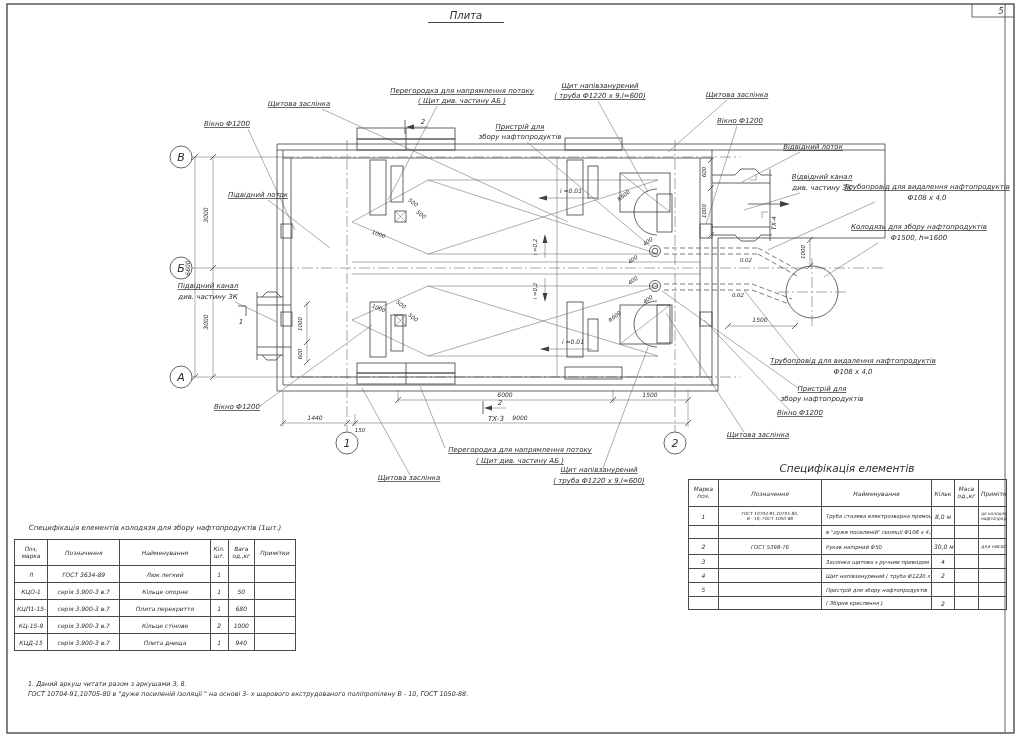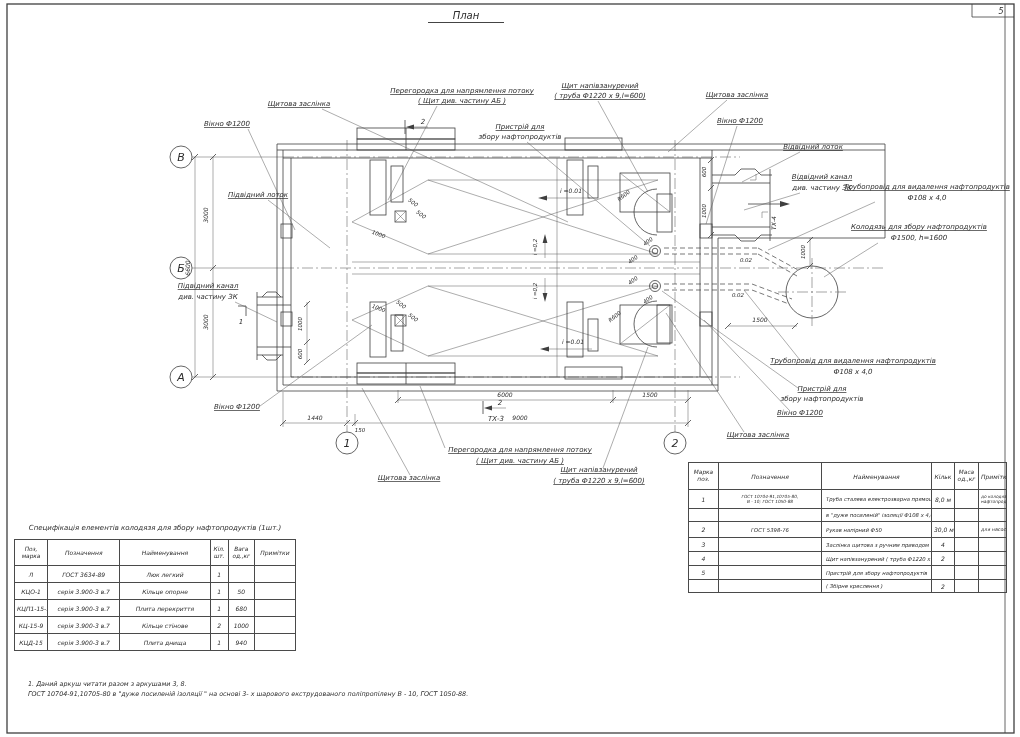--- a/index.html
+++ b/index.html
@@ -327,21 +327,21 @@
     <text x="599" y="483" class="t u">( труба  Ф1220 х 9,l=600)</text>
     <text x="853" y="363" class="t u">Трубопровід для видалення нафтопродуктів</text>
     <text x="853" y="374" class="t">Ф108 х 4,0</text>
     <text x="822" y="391" class="t u">Пристрій для</text>
     <text x="822" y="401" class="t">збору нафтопродуктів</text>
     <text x="800" y="415" class="t u">Вікно  Ф1200</text>
     <text x="758" y="437" class="t u">Щитова заслінка</text>
   </g>
 </svg>
 
-<div class="htxt ttl">План</div>
+<div class="htxt ttl">Плита</div>
 
 <div class="tblwrap lt">
   <div class="tbl-title">Специфікація елементів колодязя для збору нафтопродуктів  (1шт.)</div>
   <table>
     <colgroup>
           <col style="width:33px">
           <col style="width:72px">
           <col style="width:90px">
           <col style="width:18px">
           <col style="width:26px">
@@ -403,20 +403,21 @@
       <td>Плита днища</td>
             <td>1</td>
       <td>940</td>
             <td></td>
     </tr>
   </tbody>
       </table>
 </div>
 
 <div class="tblwrap rt">
+  <div class="tbl-title">Специфікація елементів</div>
   <table>
     <colgroup>
           <col style="width:30px">
           <col style="width:103px">
           <col style="width:110px">
           <col style="width:23px">
           <col style="width:24px">
           <col style="width:28px">
         </colgroup>
     <tbody>

